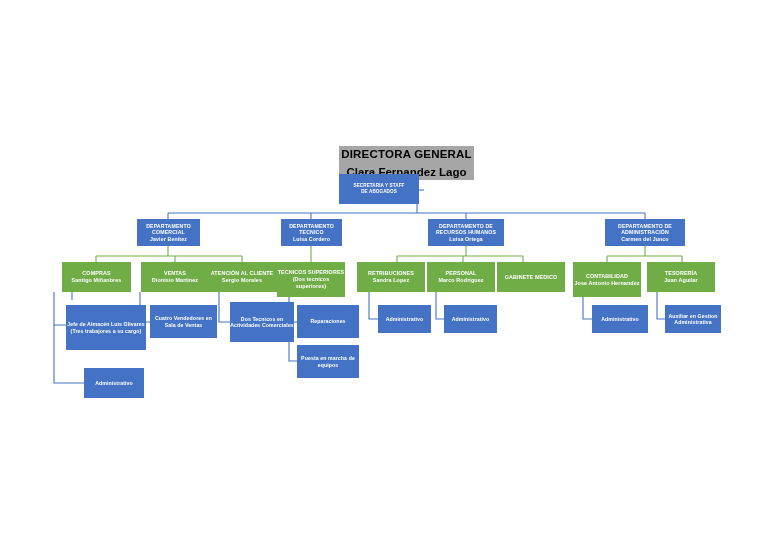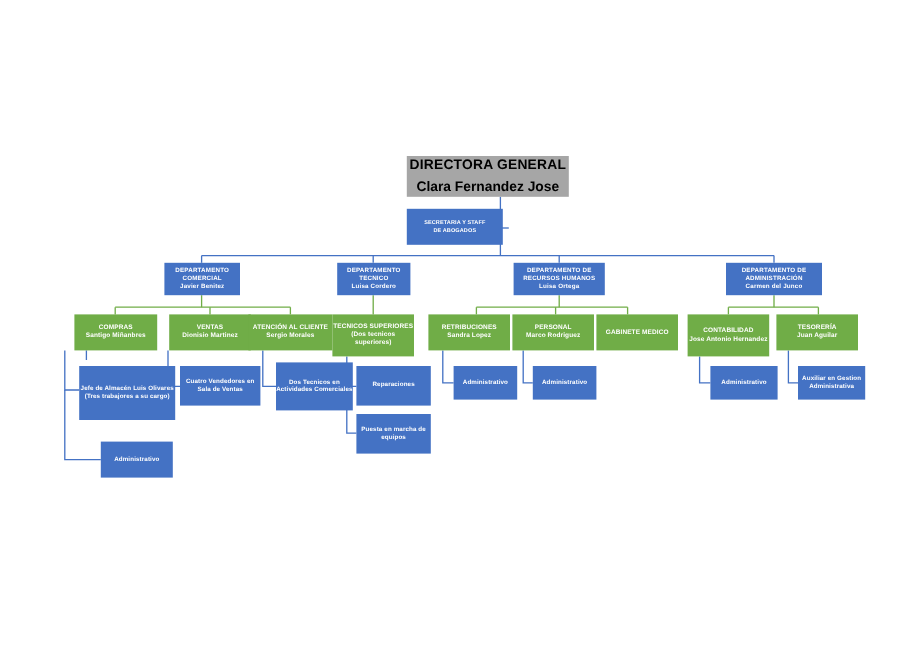--- a/index.html
+++ b/index.html
@@ -6,21 +6,21 @@
   body{width:768px;height:543px;overflow:hidden;
        font-family:"Liberation Sans","DejaVu Sans",sans-serif;}
   #canvas{position:relative;width:768px;height:543px;background:#fff;}
   #wires{position:absolute;left:0;top:0;width:768px;height:543px;}
   .node{position:absolute;box-sizing:border-box;display:flex;
         align-items:center;justify-content:center;text-align:center;
         line-height:1.25;overflow:hidden;}
   .node .ln{display:block;width:100%;}
   
   .lvl-root{background:#a6a6a6;color:#000;font-weight:bold;font-size:11px;
-            flex-direction:column;}
+            flex-direction:column;margin-top:16px;}
   .lvl-root .ln.t{font-size:11.5px;letter-spacing:.2px;margin-bottom:4px;}
   .lvl-root .ln.n{font-size:11.5px;}
   .blue{background:#4472c4;color:#ffffff;}
   .green{background:#70ad47;color:#ffffff;}
   .dept{font-size:5.2px;font-weight:bold;letter-spacing:.15px;flex-direction:column;}
   .dept .ln.n{font-weight:bold;}
   .unit{font-size:5.4px;font-weight:bold;letter-spacing:.1px;flex-direction:column;}
   .leaf{font-size:5.2px;font-weight:bold;letter-spacing:.1px;flex-direction:column;}
   .staff{font-size:4.6px;font-weight:bold;letter-spacing:.1px;flex-direction:column;}
 </style>
@@ -86,21 +86,21 @@
       <path d="M436,292 L436,319 L444,319"></path>
 
       <path d="M583,297 L583,319 L592,319"></path>
 
       <path d="M657,292 L657,319 L665,319"></path>
     </g>
   </svg>
 
   <div class="node lvl-root" style="left:339px;top:130px;width:135px;height:34px;">
     <span class="ln t">DIRECTORA GENERAL</span>
-    <span class="ln n">Clara Fernandez Jose</span>
+    <span class="ln n">Clara Fernandez Lago</span>
   </div>
 
   <div class="node blue staff" style="left:339px;top:174px;width:80px;height:30px;">
     <span class="ln">SECRETARIA Y STAFF</span>
     <span class="ln">DE ABOGADOS</span>
   </div>
 
   <div class="node blue dept" style="left:137px;top:219px;width:63px;height:27px;">
     <span class="ln">DEPARTAMENTO</span>
     <span class="ln">COMERCIAL</span>

